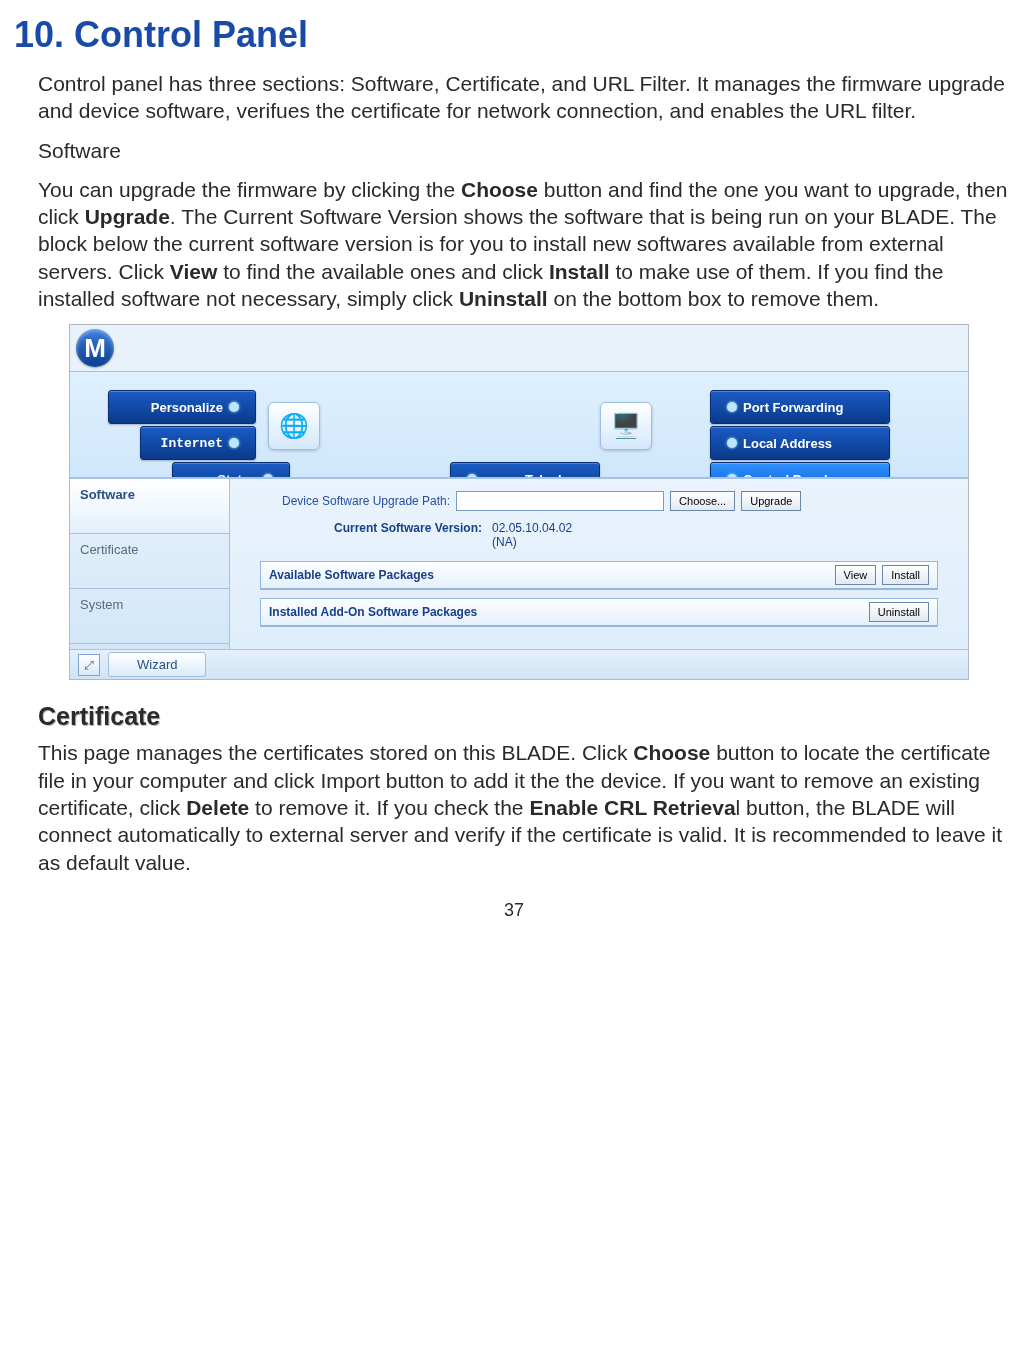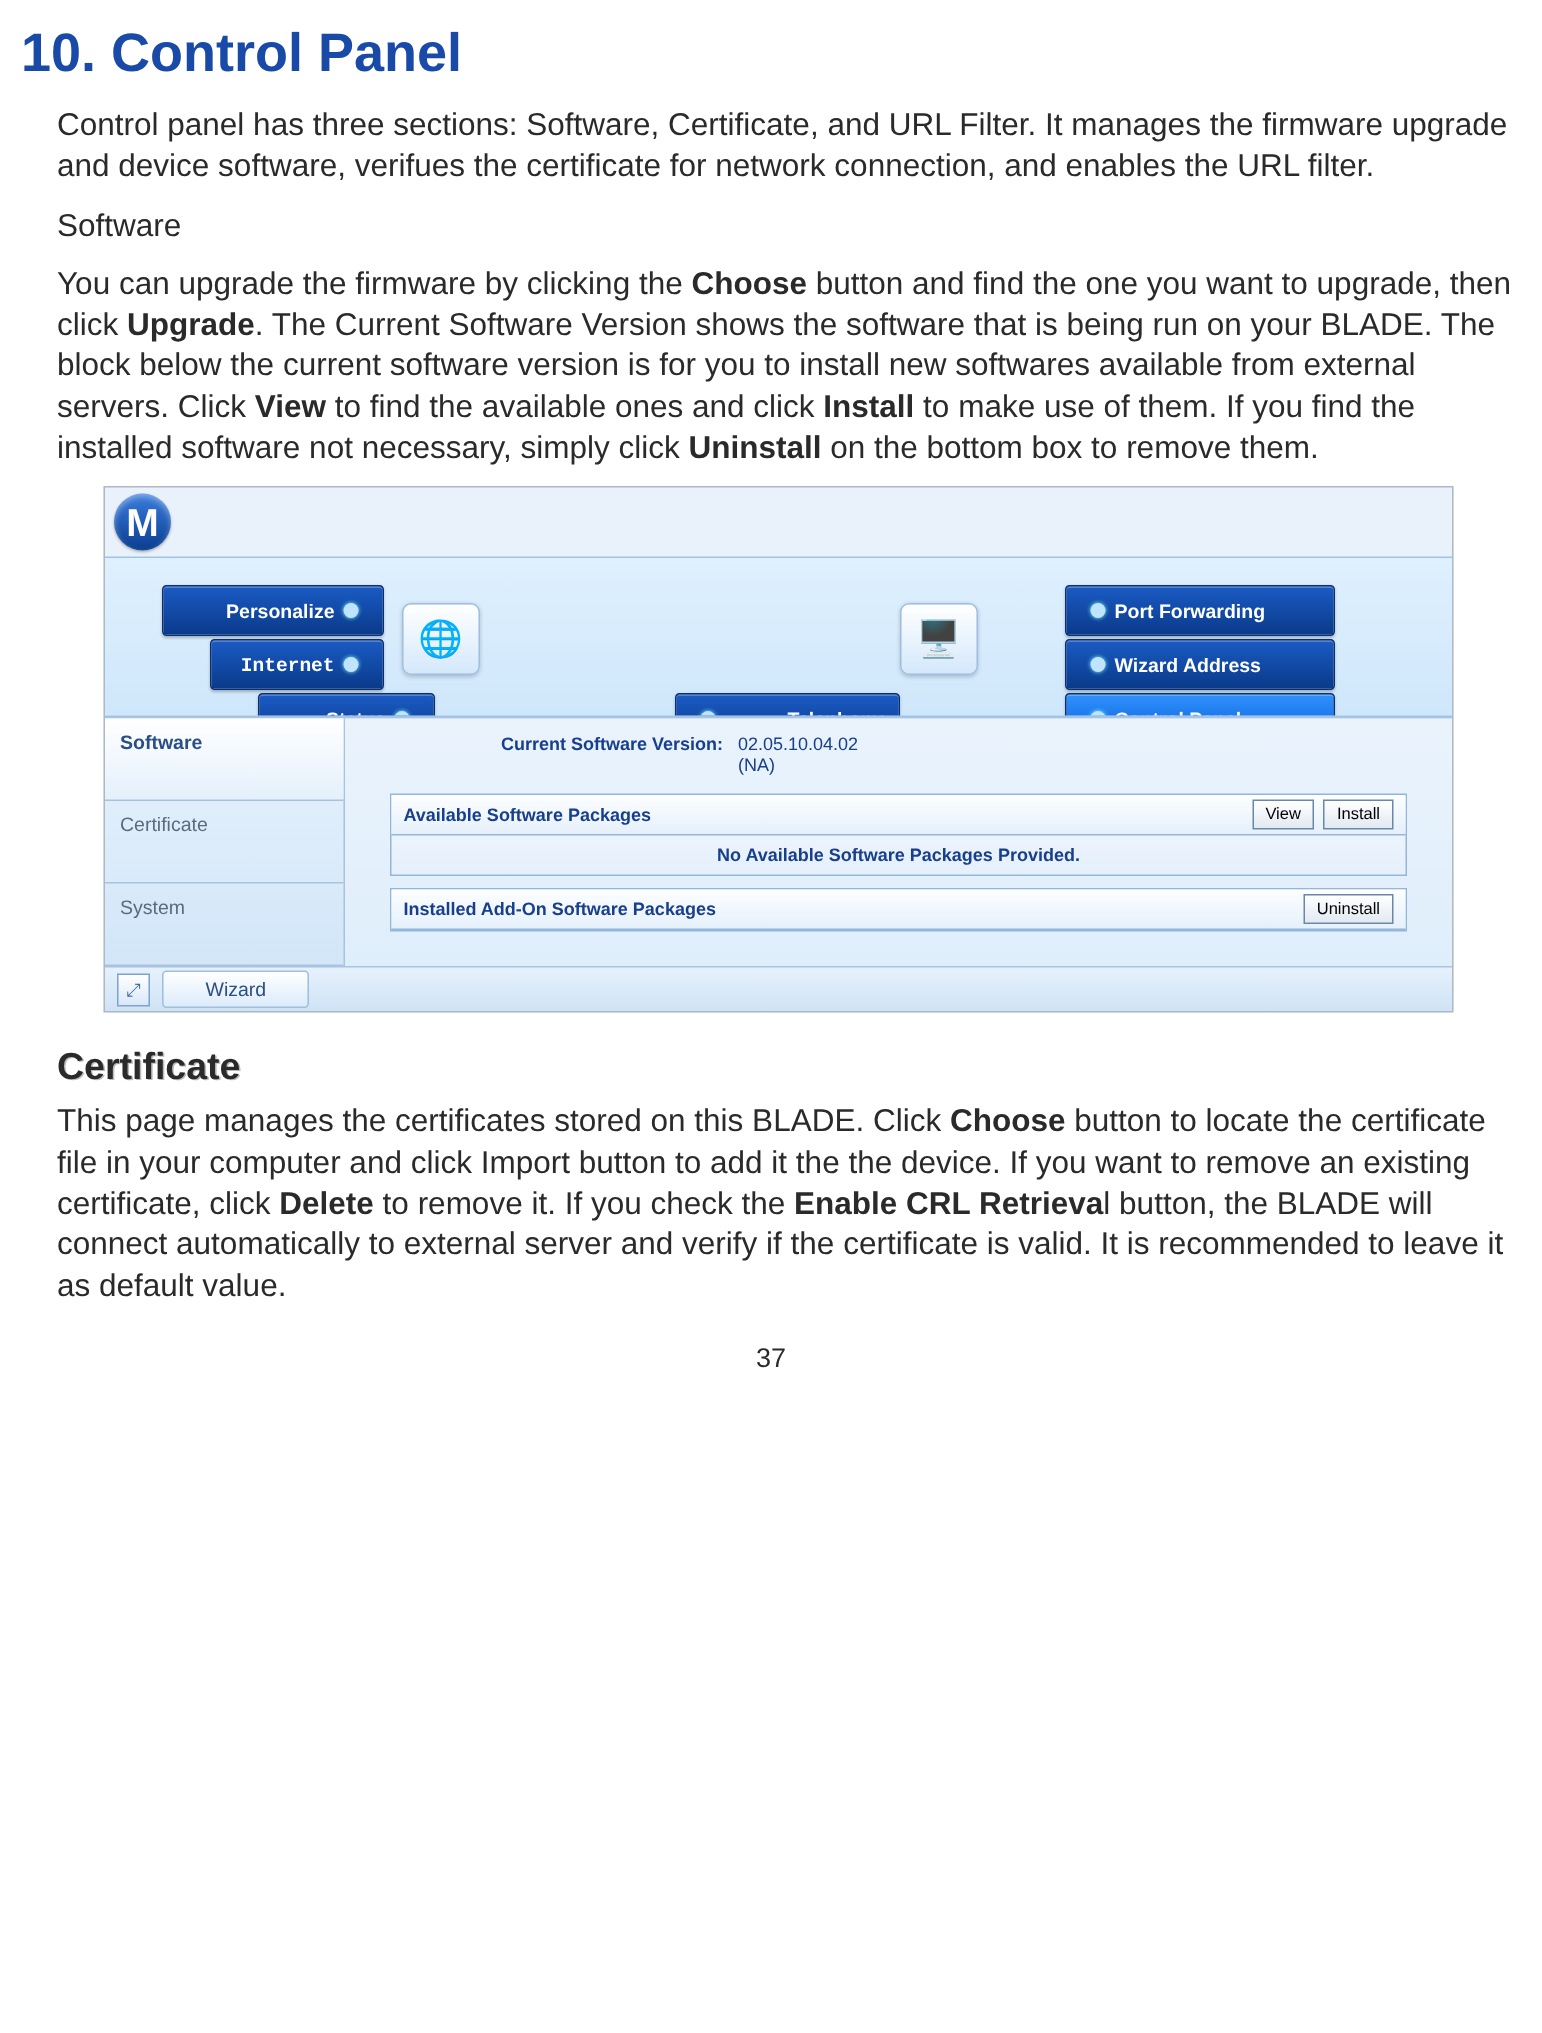--- a/index.html
+++ b/index.html
@@ -87,51 +87,56 @@
         <span>Telephony</span>
       </div>
     <div class="rib-icon" style="left:530px; top:30px;">🖥️</div>
 
     <div class="rib-cell" style="left:640px; top:18px; width:180px;">
         <span class="bullet"></span>
         <span>Port Forwarding</span>
       </div>
     <div class="rib-cell" style="left:640px; top:54px; width:180px;">
         <span class="bullet"></span>
-        <span>Wizard Address</span>
+        <span>Local Address</span>
       </div>
     <div class="rib-cell rib-sel" style="left:640px; top:90px; width:180px;">
         <span class="bullet"></span>
         <span>Control Panel</span>
       </div>
   </div>
 
   <div class="content-row">
     <div class="sidebar">
       <div class="side-item active">Software</div>
       <div class="side-item">Certificate</div>
       <div class="side-item">System</div>
     </div>
 
     <div class="main-pane">
 
+      <div class="form-row">
+        <span class="lbl">Device Software Upgrade Path:</span>
+        <input class="inp" style="">
+        <button class="btn">Choose...</button>
+        <button class="btn">Upgrade</button>
+      </div>
 
       <div class="cv-row">
         <div class="cv-lbl">Current Software Version:</div>
         <div style="white-space:pre-line;">02.05.10.04.02
 (NA)</div>
       </div>
 
       <div class="frame">
         <div class="frame-head">
           <span class="frame-title">Available Software Packages</span>
           <button class="btn" style="margin-right:6px;">View</button>
           <button class="btn">Install</button>
         </div>
-        <div class="frame-body">No Available Software Packages Provided.</div>
       </div>
 
       <div class="frame">
         <div class="frame-head">
           <span class="frame-title">Installed Add-On Software Packages</span>
           <button class="btn">Uninstall</button>
         </div>
       </div>
     </div>
   </div>

